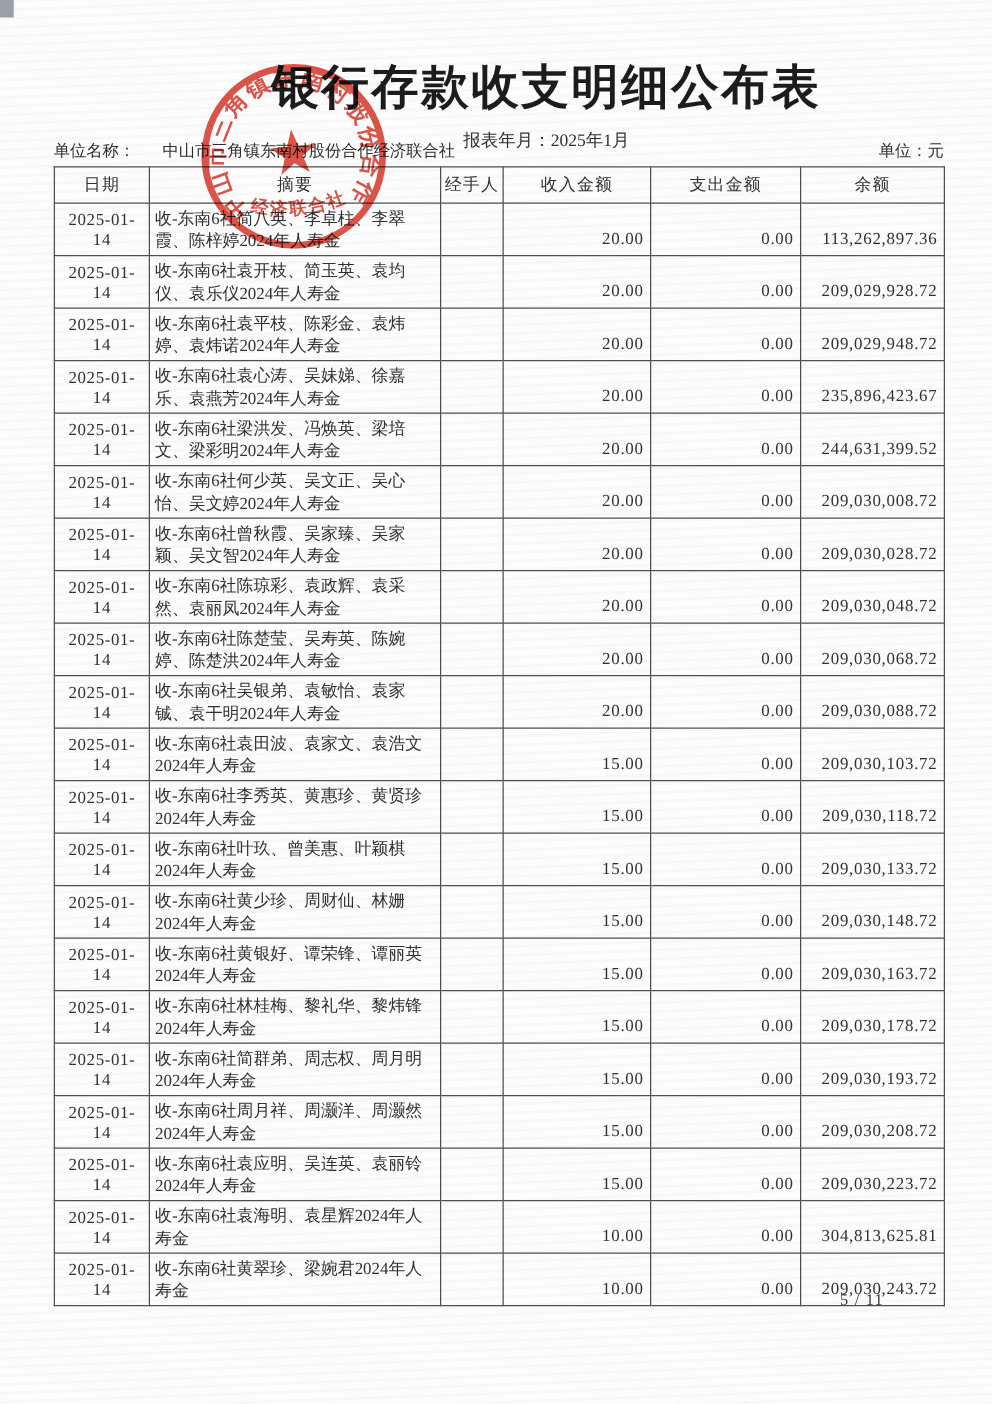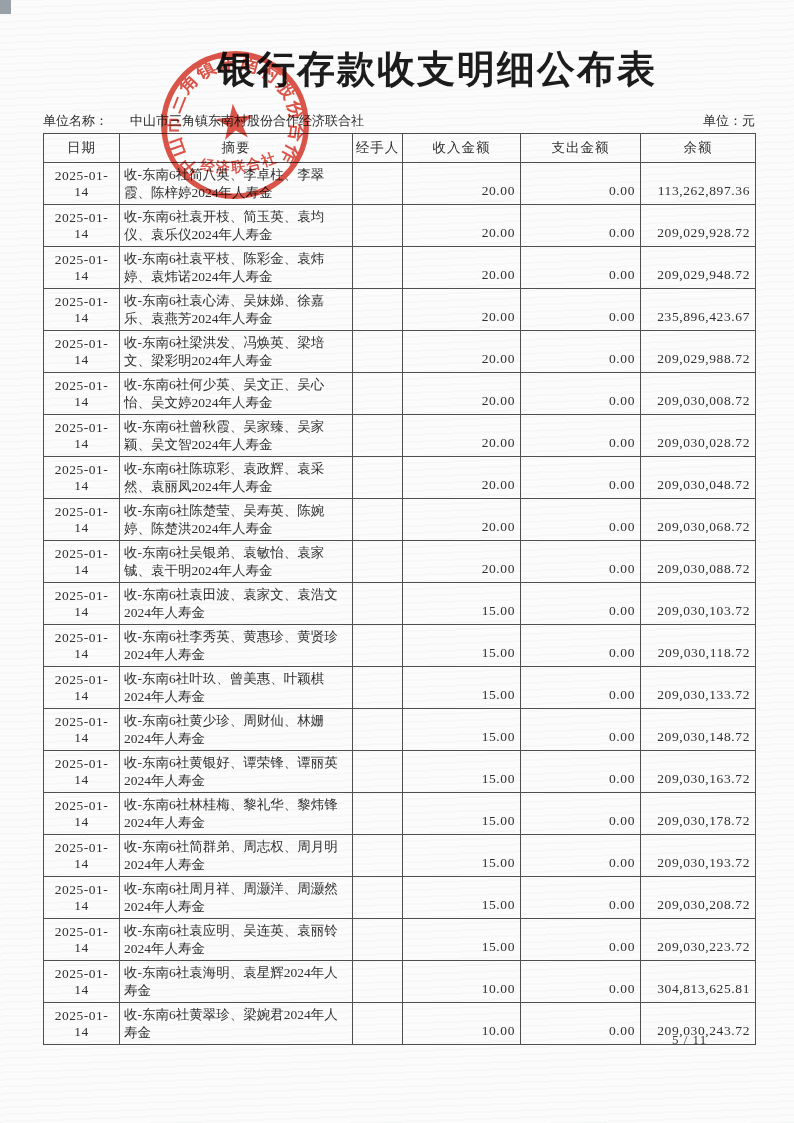--- a/index.html
+++ b/index.html
@@ -135,20 +135,21 @@
       </text>
       <text font-size="14.5" font-weight="bold" fill="currentColor" letter-spacing="2">
         <textPath href="#stampBottomPath" startOffset="50%" text-anchor="middle">经济联合社</textPath>
       </text>
       <polygon fill="currentColor" points="0,-22 4.59,-8.31 19.02,-8.18 7.42,0.41 11.76,14.18 0,5.8 -11.76,14.18 -7.42,0.41 -19.02,-8.18 -4.59,-8.31"></polygon>
     </svg>
   </div>
 
   <div class="doc-header">
     <div class="doc-title">银行存款收支明细公布表</div>
+    <div class="doc-subtitle">报表年月：2025年1月</div>
   </div>
 
   <div class="meta-row">
     <span>单位名称：</span><span class="meta-unit-name">中山市三角镇东南村股份合作经济联合社</span>
     <span class="meta-currency">单位：元</span>
   </div>
 
   <table class="ledger">
     <colgroup>
       <col style="width:76px">
@@ -200,21 +201,21 @@
           <td>20.00</td>
           <td>0.00</td>
           <td>235,896,423.67</td>
         </tr>
         <tr>
           <td>2025-01-14</td>
           <td>收-东南6社梁洪发、冯焕英、梁培文、梁彩明2024年人寿金</td>
           <td></td>
           <td>20.00</td>
           <td>0.00</td>
-          <td>209,029,988.72</td>
+          <td>244,631,399.52</td>
         </tr>
         <tr>
           <td>2025-01-14</td>
           <td>收-东南6社何少英、吴文正、吴心怡、吴文婷2024年人寿金</td>
           <td></td>
           <td>20.00</td>
           <td>0.00</td>
           <td>209,030,008.72</td>
         </tr>
         <tr>

